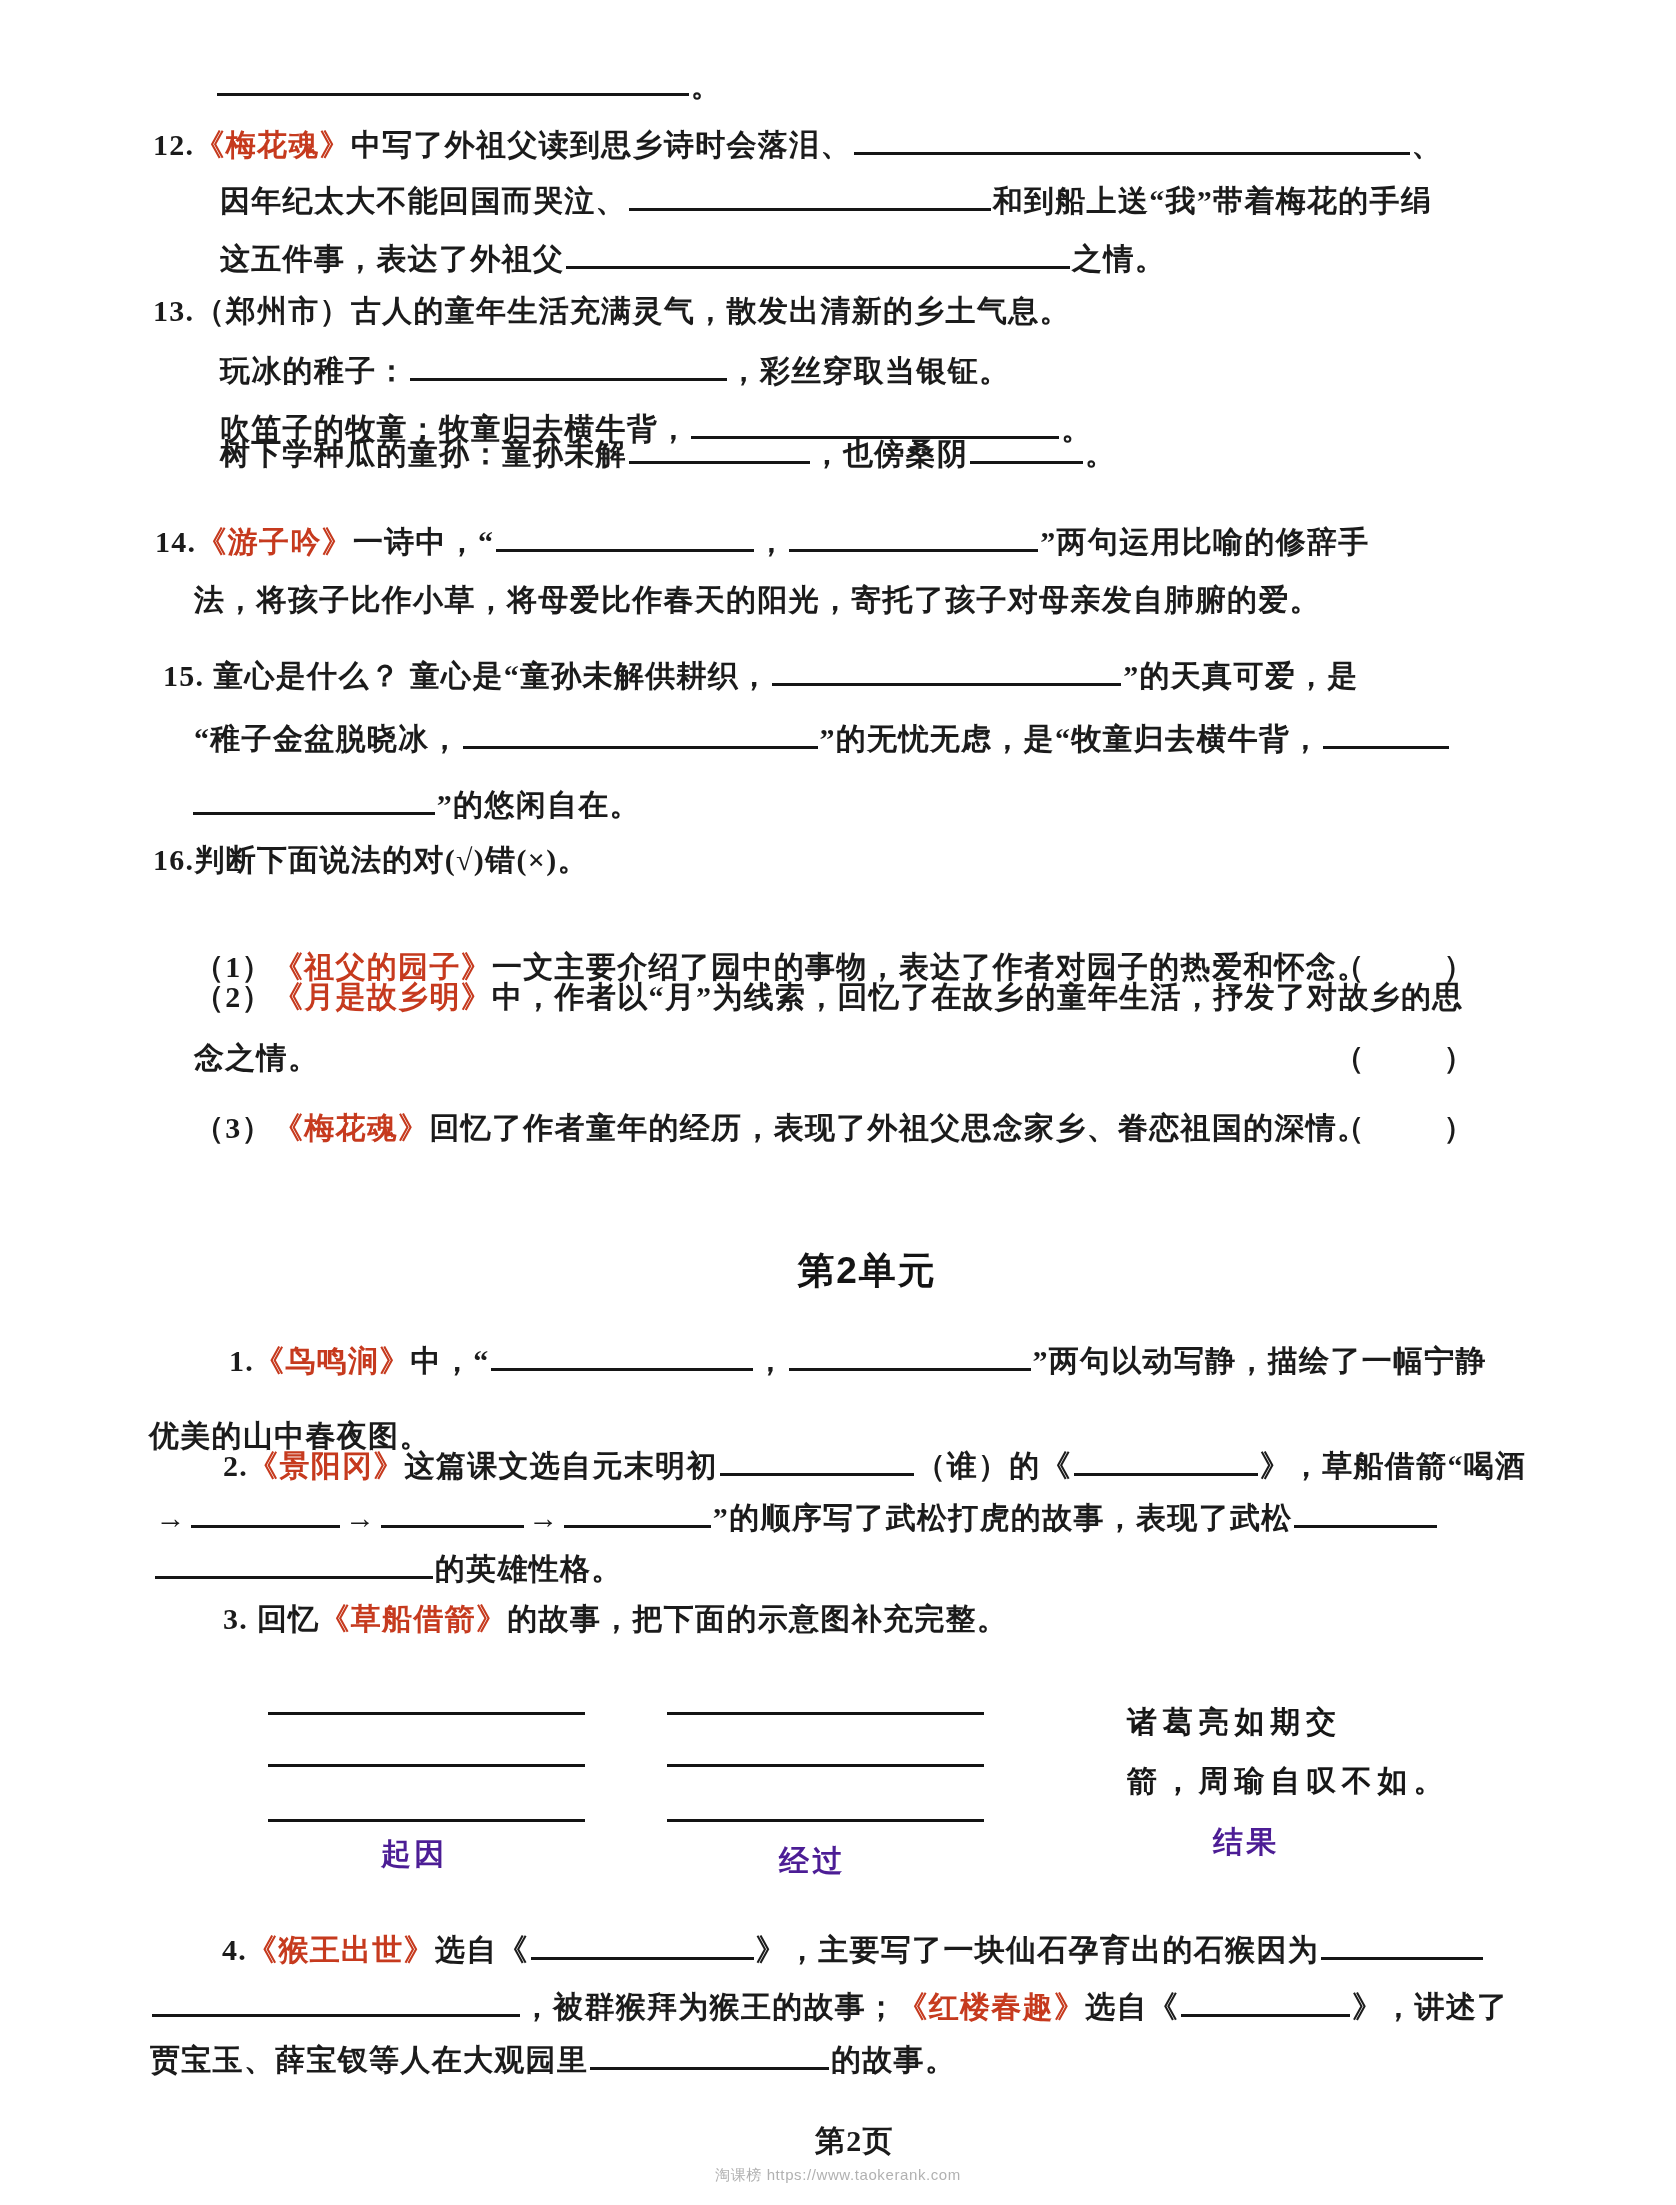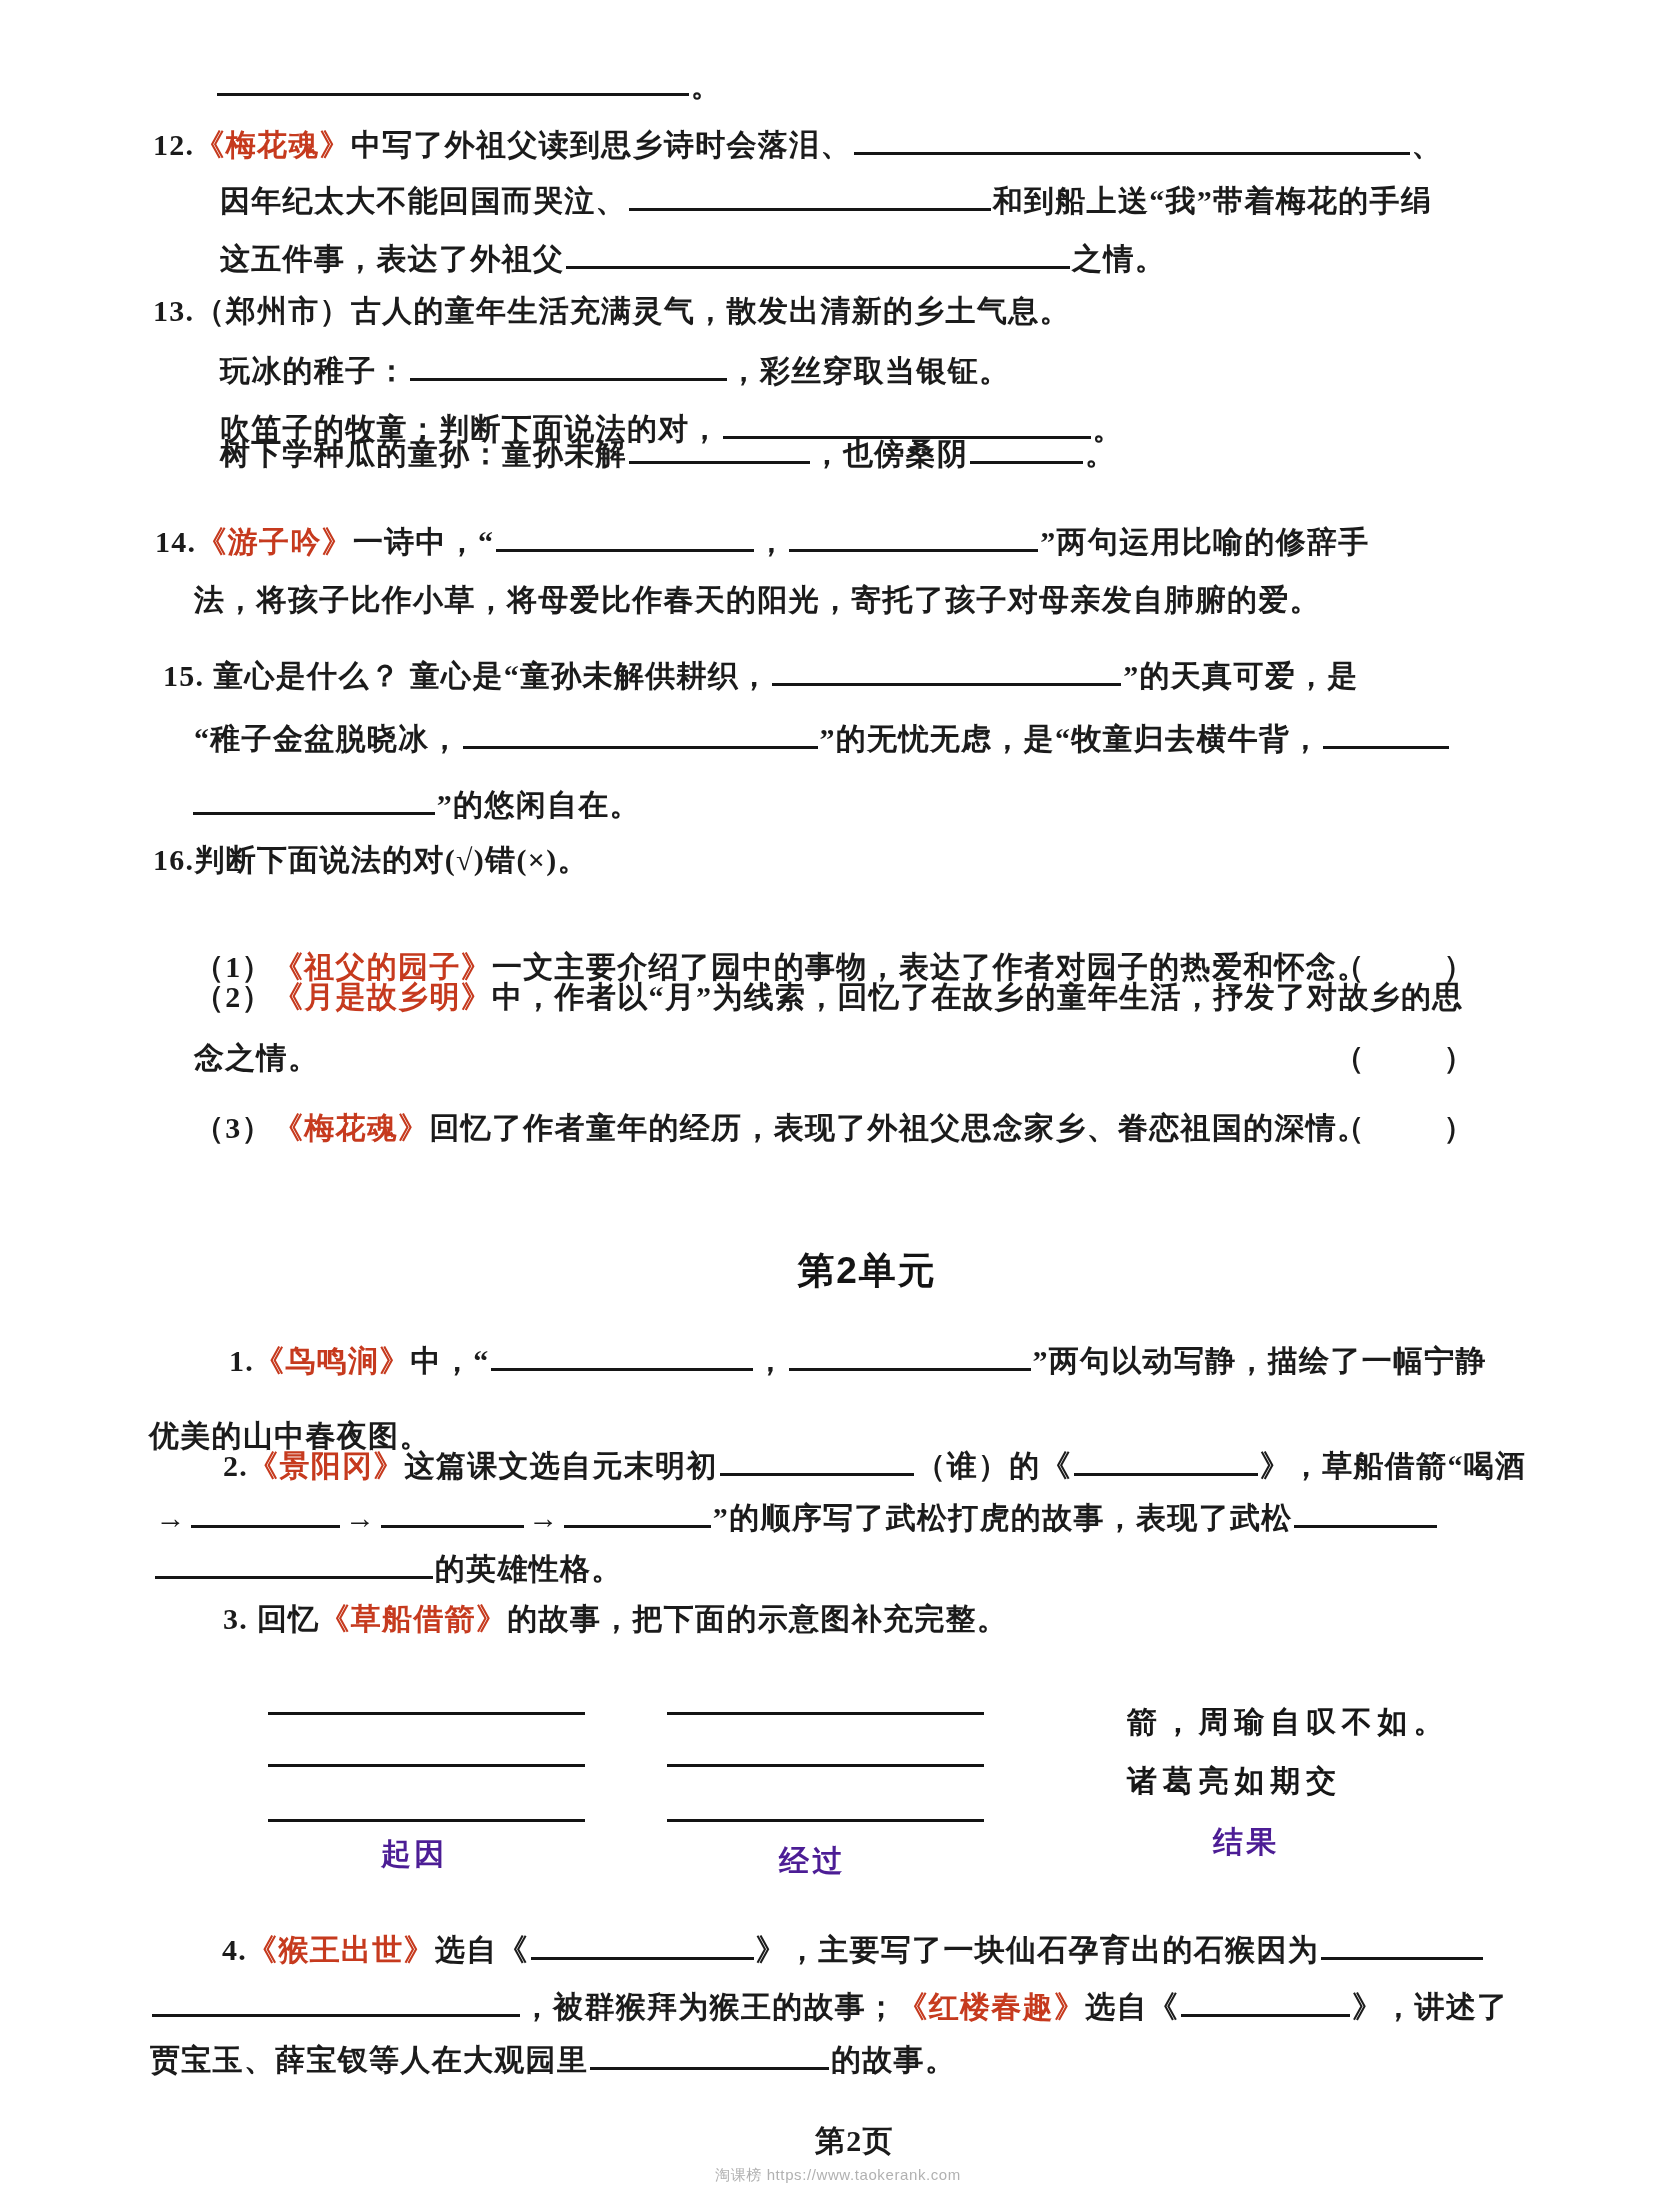--- a/index.html
+++ b/index.html
@@ -113,21 +113,21 @@
 
 <div class="page">
 
   <div id="lines-root">
       <div class="line" style="top: 61px; left: 215px;"><span class="seg-blank" style="width: 472px;"></span><span class="seg-text">。</span></div>
       <div class="line" style="top: 120px; left: 153px;"><span class="seg-text">12.</span><span class="seg-title">《梅花魂》</span><span class="seg-text">中写了外祖父读到思乡诗时会落泪、</span><span class="seg-blank" style="width: 556px;"></span><span class="seg-text">、</span></div>
       <div class="line" style="top: 176px; left: 220px;"><span class="seg-text">因年纪太大不能回国而哭泣、</span><span class="seg-blank" style="width: 362px;"></span><span class="seg-text">和到船上送“我”带着梅花的手绢</span></div>
       <div class="line" style="top: 234px; left: 220px;"><span class="seg-text">这五件事，表达了外祖父</span><span class="seg-blank" style="width: 504px;"></span><span class="seg-text">之情。</span></div>
       <div class="line" style="top: 291px; left: 153px;"><span class="seg-text">13.（郑州市）古人的童年生活充满灵气，散发出清新的乡土气息。</span></div>
       <div class="line" style="top: 346px; left: 220px;"><span class="seg-text">玩冰的稚子：</span><span class="seg-blank" style="width: 317px;"></span><span class="seg-text">，彩丝穿取当银钲。</span></div>
-      <div class="line" style="top: 404px; left: 220px;"><span class="seg-text">吹笛子的牧童：判断下面说法的对，</span><span class="seg-blank" style="width: 368px;"></span><span class="seg-text">。</span></div>
+      <div class="line" style="top: 404px; left: 220px;"><span class="seg-text">吹笛子的牧童：牧童归去横牛背，</span><span class="seg-blank" style="width: 368px;"></span><span class="seg-text">。</span></div>
       <div class="line" style="top: 429px; left: 220px; text-align: center;"><span class="seg-text">树下学种瓜的童孙：童孙未解</span><span class="seg-blank" style="width: 181px;"></span><span class="seg-text">，也傍桑阴</span><span class="seg-blank" style="width: 113px;"></span><span class="seg-text">。</span></div>
       <div class="line" style="top: 517px; left: 155px;"><span class="seg-text">14.</span><span class="seg-title">《游子吟》</span><span class="seg-text">一诗中，“</span><span class="seg-blank" style="width: 258px;"></span><span class="seg-text">，</span><span class="seg-blank" style="width: 249px;"></span><span class="seg-text">”两句运用比喻的修辞手</span></div>
       <div class="line" style="top: 580px; left: 194px;"><span class="seg-text">法，将孩子比作小草，将母爱比作春天的阳光，寄托了孩子对母亲发自肺腑的爱。</span></div>
       <div class="line" style="top: 651px; left: 163px; text-align: right;"><span class="seg-text">15. 童心是什么？ 童心是“童孙未解供耕织，</span><span class="seg-blank" style="width: 349px;"></span><span class="seg-text">”的天真可爱，是</span></div>
       <div class="line" style="top: 714px; left: 194px;"><span class="seg-text">“稚子金盆脱晓冰，</span><span class="seg-blank" style="width: 355px;"></span><span class="seg-text">”的无忧无虑，是“牧童归去横牛背，</span><span class="seg-blank" style="width: 126px;"></span></div>
       <div class="line" style="top: 780px; left: 191px;"><span class="seg-blank" style="width: 242px;"></span><span class="seg-text">”的悠闲自在。</span></div>
       <div class="line" style="top: 840px; left: 153px;"><span class="seg-text">16.判断下面说法的对(√)错(×)。</span></div>
       <div class="line" style="top: 907px; left: 194px; width: 1286px; margin-top: 40px;"><span class="seg-text">（1）</span><span class="seg-title">《祖父的园子》</span><span class="seg-text">一文主要介绍了园中的事物，表达了作者对园子的热爱和怀念。</span><span class="seg-paren">（　　）</span></div>
       <div class="line" style="top: 977px; left: 194px;"><span class="seg-text">（2）</span><span class="seg-title">《月是故乡明》</span><span class="seg-text">中，作者以“月”为线索，回忆了在故乡的童年生活，抒发了对故乡的思</span></div>
       <div class="line" style="top: 1038px; left: 194px; width: 1286px;"><span class="seg-text">念之情。</span><span class="seg-paren">（　　）</span></div>
@@ -148,22 +148,22 @@
   <div>
     <div id="diagram-blanks">
         <div class="dia-blank" style="left: 268px; top: 1712px;"></div>
         <div class="dia-blank" style="left: 268px; top: 1764px;"></div>
         <div class="dia-blank" style="left: 268px; top: 1819px;"></div>
         <div class="dia-blank" style="left: 667px; top: 1712px;"></div>
         <div class="dia-blank" style="left: 667px; top: 1764px;"></div>
         <div class="dia-blank" style="left: 667px; top: 1819px;"></div>
       </div>
     <div class="dia-result">
+      <span class="rline">诸葛亮如期交</span>
       <span class="rline">箭，周瑜自叹不如。</span>
-      <span class="rline">诸葛亮如期交</span>
     </div>
     <div class="dia-label cause">起因</div>
     <div class="dia-label process">经过</div>
     <div class="dia-label result">结果</div>
   </div>
 
   <div class="page-number">第2页</div>
   <div class="watermark">淘课榜 https://www.taokerank.com</div>
 
 </div>

